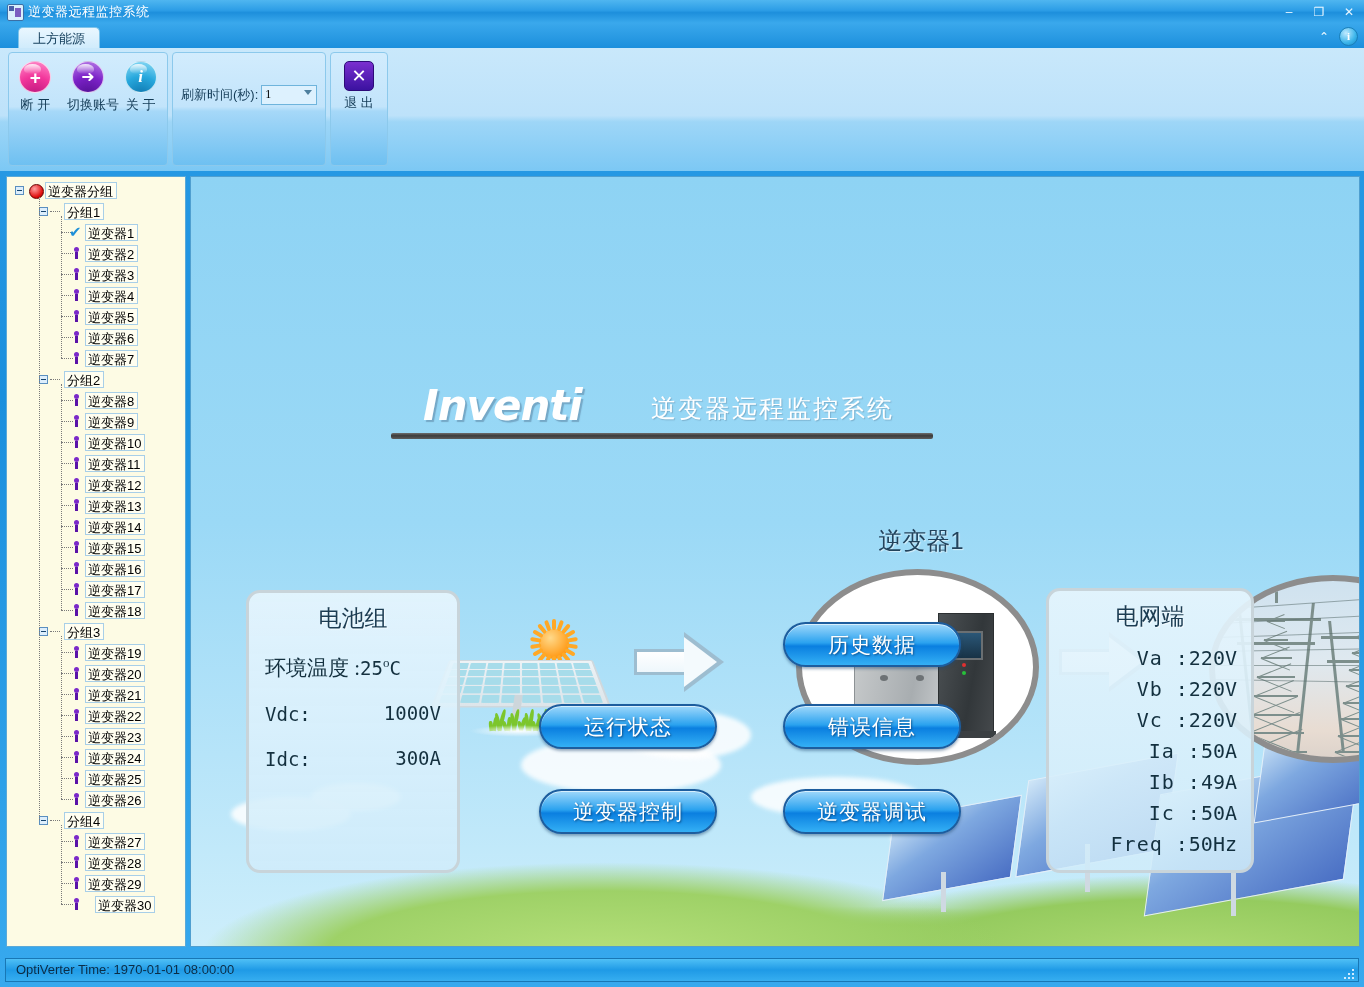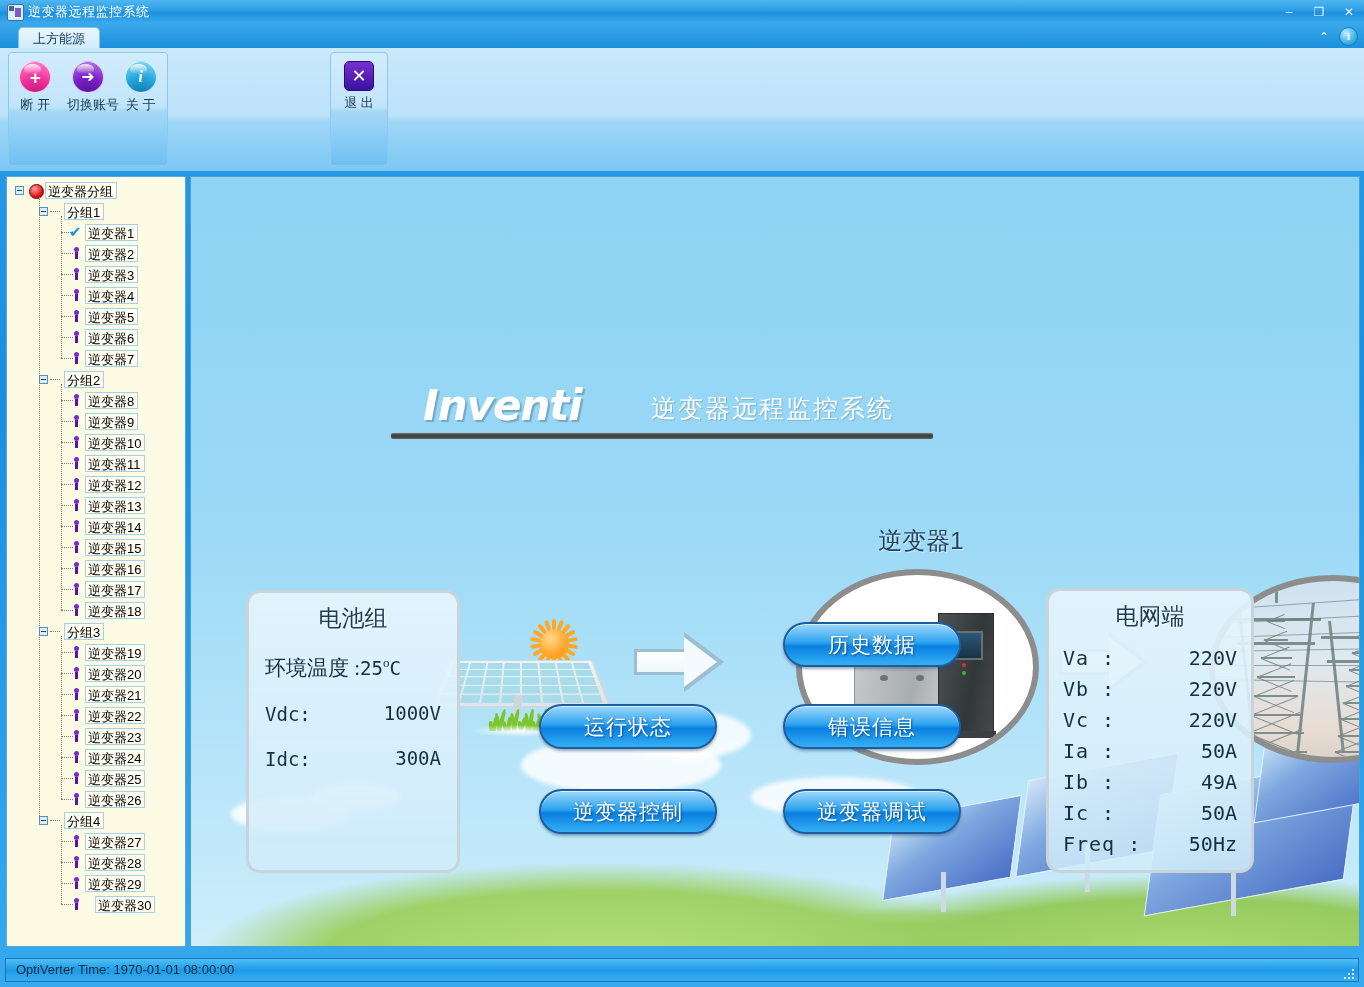--- a/index.html
+++ b/index.html
@@ -258,21 +258,21 @@
   .card-title {
     text-align:center; font-size:23px; color:#1c3c52; margin-top:10px;
     text-shadow:1px 1px 1px rgba(255,255,255,.7);
   }
   .bat-line { font-size:21px; color:#14303f; margin:20px 0 0 16px;
               font-family:"Liberation Serif", serif; }
   .bat-line .mono { font-family:"DejaVu Sans Mono", monospace; font-size:19px; }
   .bat-val { float:right; margin-right:16px; font-family:"DejaVu Sans Mono", monospace; font-size:19px; }
   .sup { font-size:13px; vertical-align:super; }
   .grow {
-    display:flex; justify-content:space-between; padding:0 14px; margin-top:7px;
+    display:flex; justify-content:flex-end; padding:0 14px; margin-top:7px;
     font-family:"DejaVu Sans Mono", monospace; font-size:20px; color:#13303f;
   }
   .grow .k { letter-spacing:1px; }
 
   
   .gbtn {
     position:absolute; width:178px; height:45px; border-radius:23px;
     background: linear-gradient(#9fd8fb 0%, #2aa2ef 46%, #0a7fe0 54%, #34b0f5 100%);
     border:2px solid #1d5d9e; box-sizing:border-box;
     color:#ffffff; font-size:21px; text-align:center; line-height:41px;
@@ -355,20 +355,29 @@
           </div>
           <div class="tbtn">
             <div class="orb orb-blue">
                 <span class="i-g">i</span>
               </div>
             <div class="tlabel">关 于</div>
           </div>
         </div>
       </div>
 
+      <div class="group g2">
+        <div class="refresh-row">
+          <div class="refresh-label">刷新时间(秒):</div>
+          <div class="combo">
+            <span class="cv">1</span>
+            <span class="carr"></span>
+          </div>
+        </div>
+      </div>
 
       <div class="group g3">
         <div class="exit-wrap">
           <div class="exit-ic">
               <span>✕</span>
             </div>
           <div class="tlabel">退 出</div>
         </div>
       </div>
     </div>

